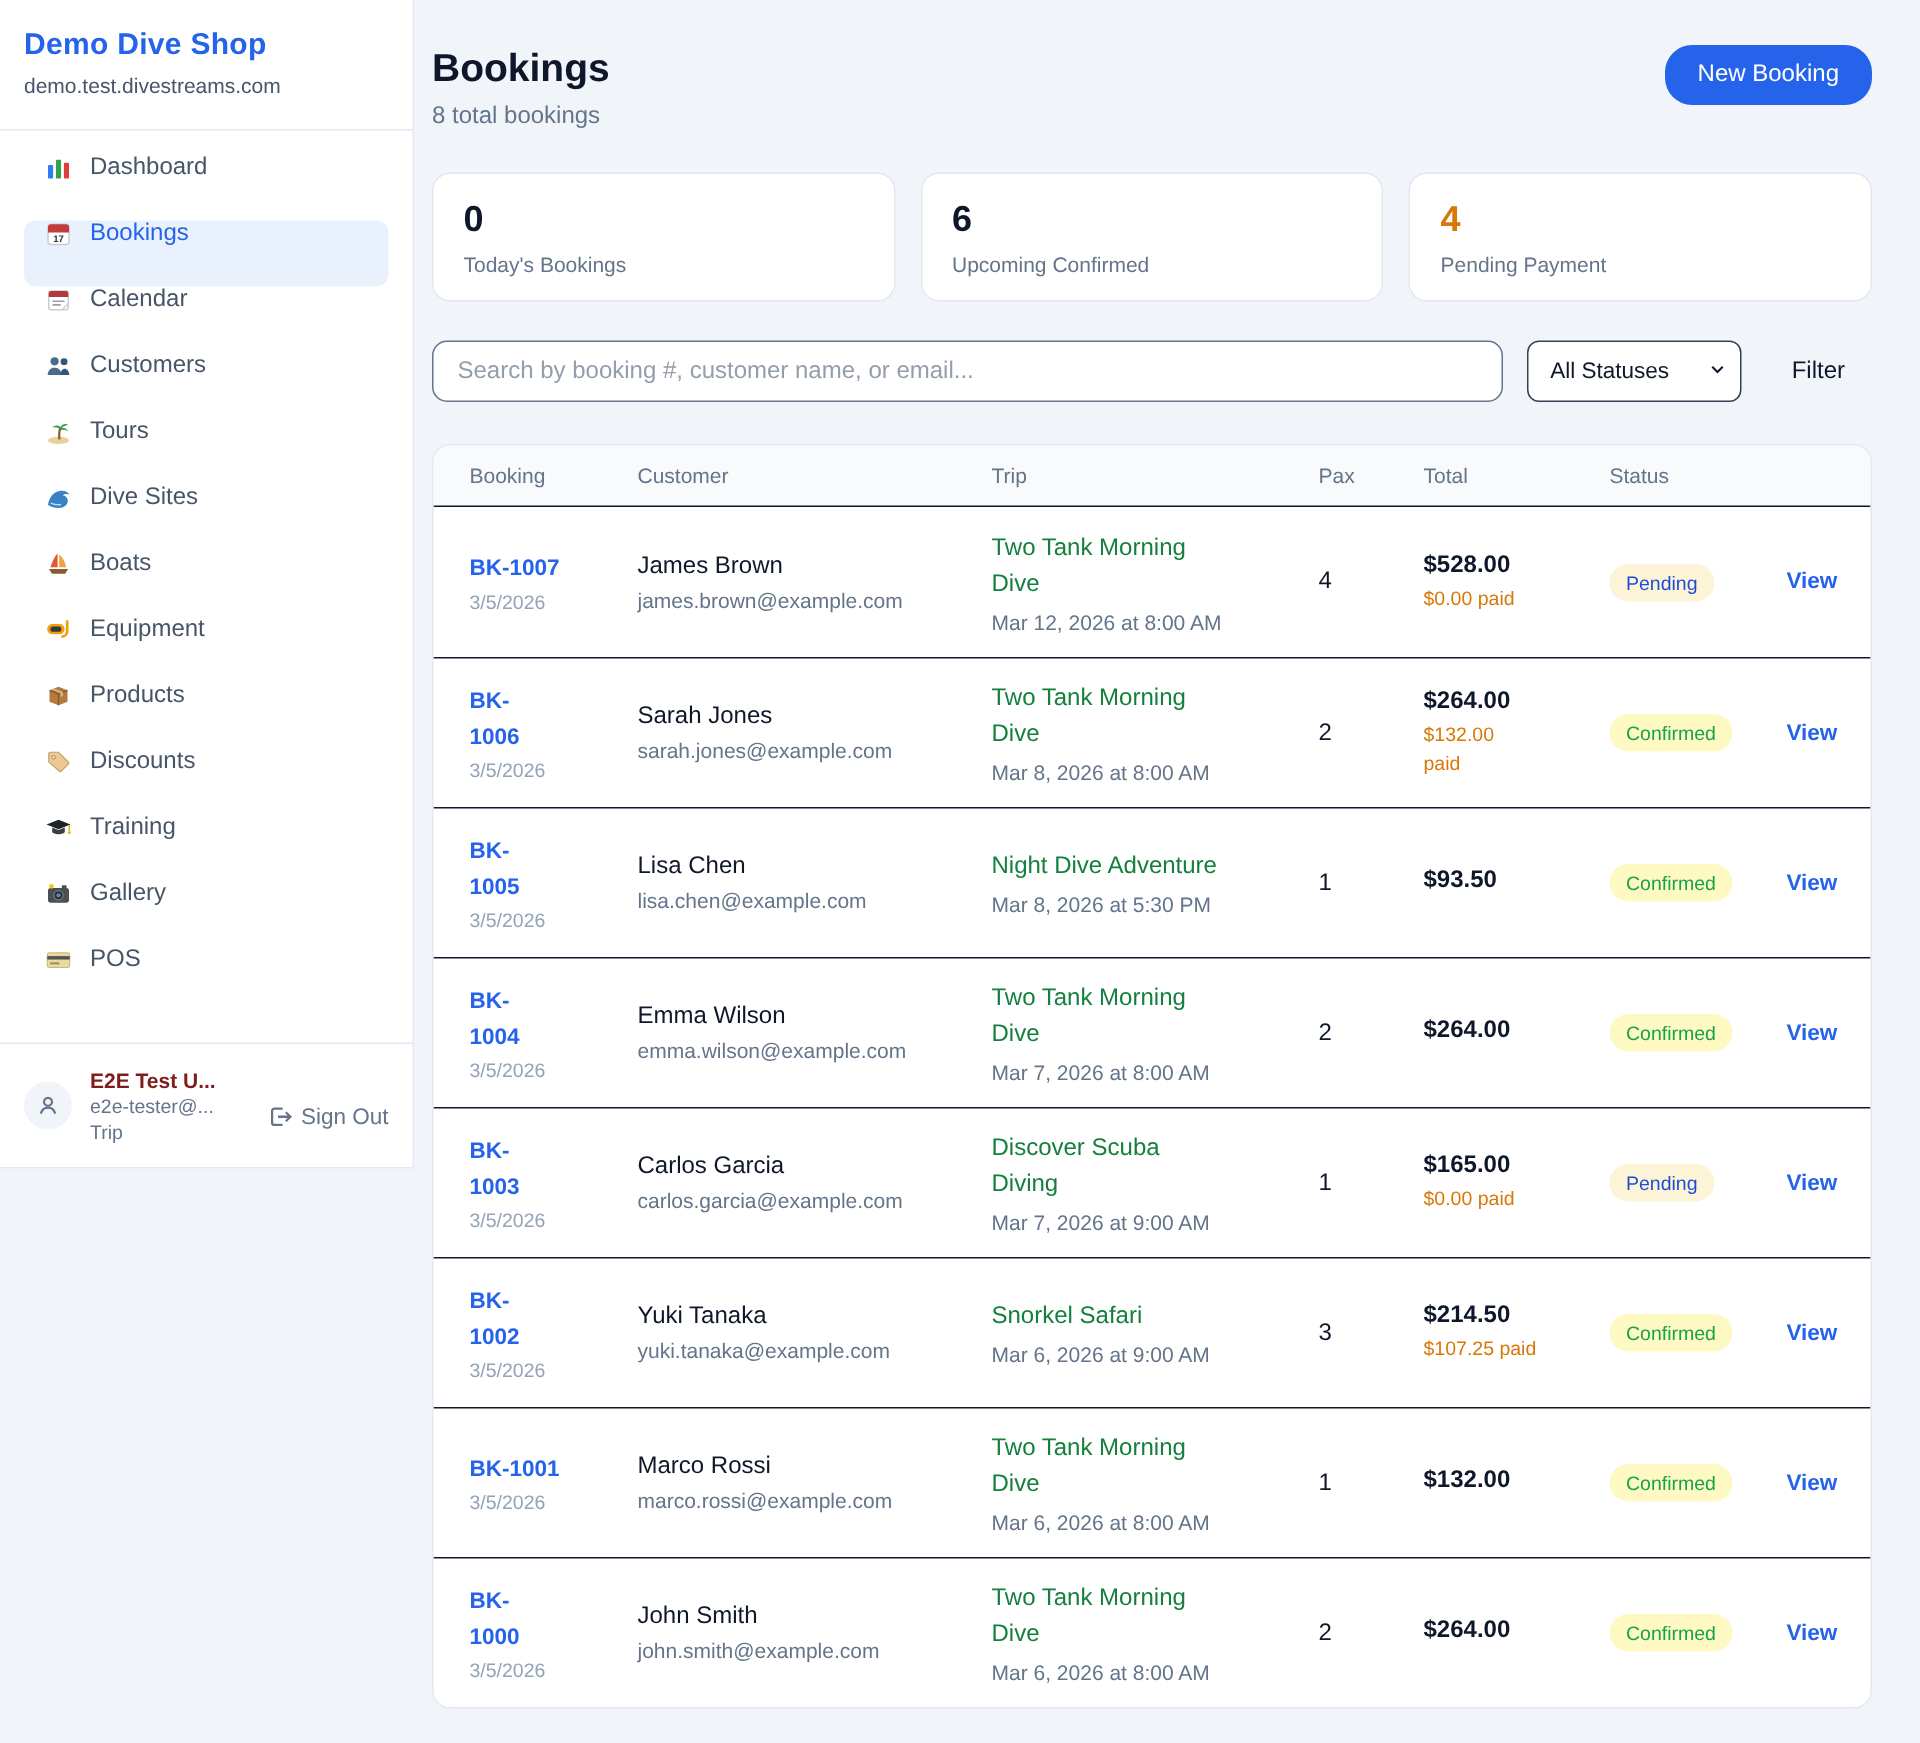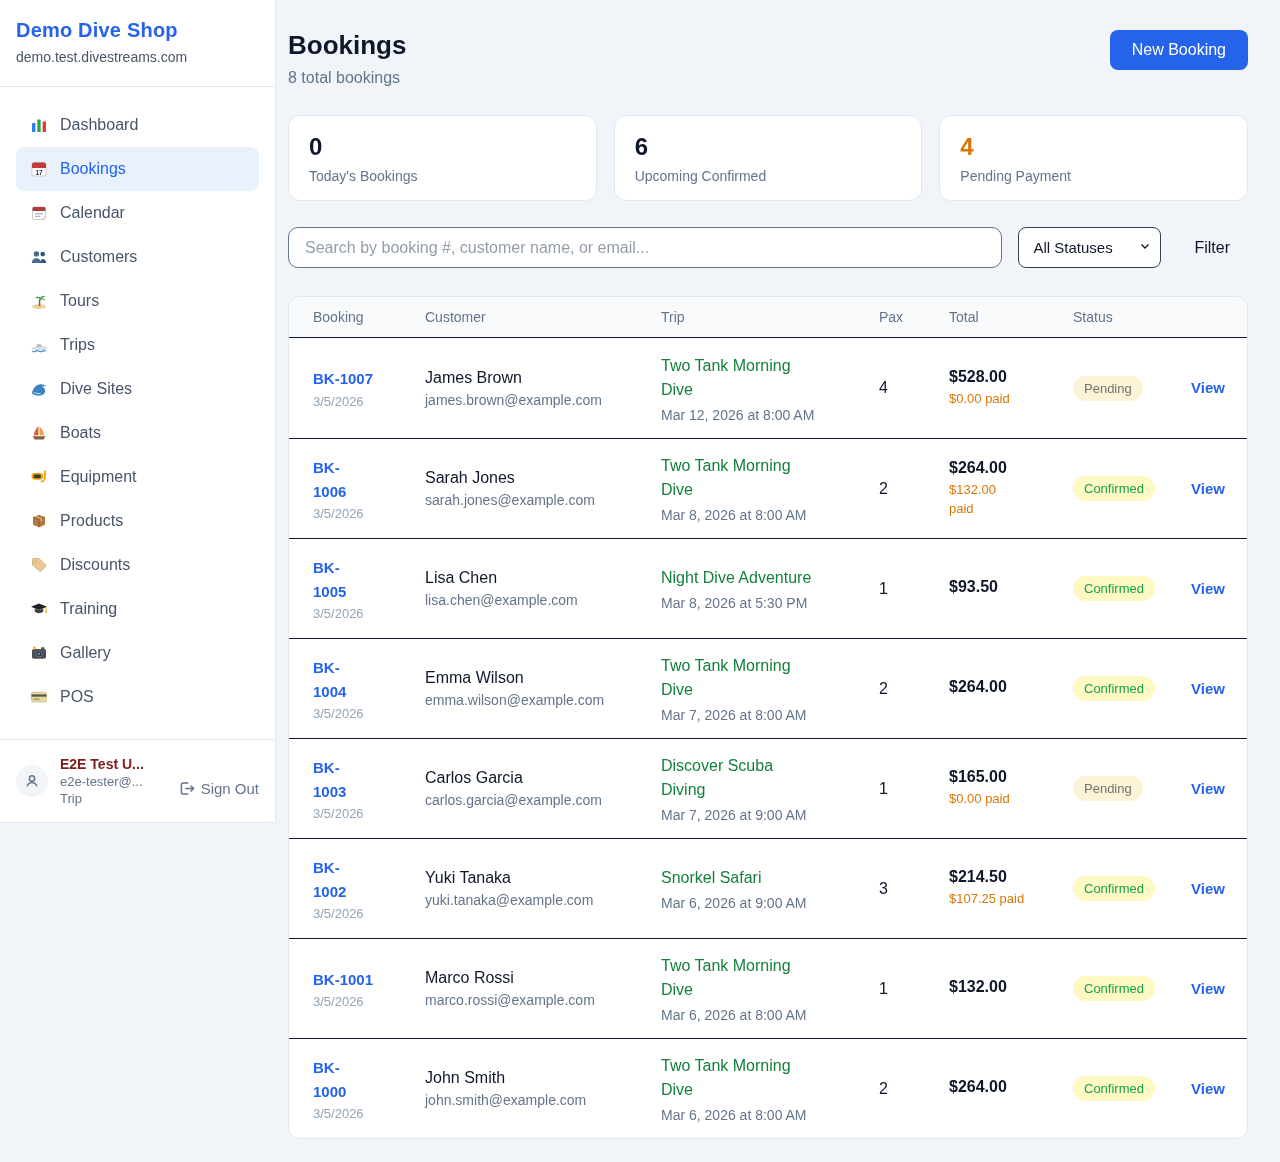--- a/index.html
+++ b/index.html
@@ -9,41 +9,41 @@
 
   .page { position:relative; width:1280px; height:1162px; }
 
   
   .sidebar { position:absolute; left:0; top:0; width:276px; background:#fff;
              border-right:1px solid #e2e8f0; border-bottom:1px solid #e2e8f0; }
   .sb-head { padding:19px 16px 21px; border-bottom:1px solid #e2e8f0; }
   .shop-name { color:#2563eb; font-size:20px; font-weight:bold; letter-spacing:.2px; }
   .shop-domain { color:#475569; font-size:14px; margin-top:7px; }
   .nav { padding:16px 16px 20px; }
-  .nav-item { display:flex; align-items:center; gap:12px; height:44px; padding:0 14px;
+  .nav-item { display:flex; gap:12px; height:44px; padding:0 14px;
               border-radius:8px; color:#475569; font-size:16px; cursor:pointer; }
   .nav-item.active { background:#e9f1fd; color:#2563eb; font-weight:500; }
   .nav-icon { width:18px; height:18px; flex:0 0 18px; display:inline-flex; }
   .nav-icon svg { width:18px; height:18px; }
   .sb-foot { border-top:1px solid #e2e8f0; padding:16px; display:flex; align-items:center; }
   .avatar { width:32px; height:32px; border-radius:50%; background:#f1f5f9;
             display:flex; align-items:center; justify-content:center; flex:0 0 32px; }
   .u-col { margin-left:12px; min-width:0; }
   .u-name { font-size:14px; font-weight:bold; color:#7f1d1d; }
   .u-email { font-size:13px; color:#64748b; margin-top:2px; }
   .u-role { font-size:13px; color:#64748b; margin-top:2px; }
   .signout { margin-left:auto; display:flex; align-items:center; gap:6px; color:#64748b; font-size:15px;margin-top:14px; }
 
   
   .main { margin-left:256px; padding:30px 32px 30px; }
   .mhead { display:flex; align-items:flex-start; justify-content:space-between; }
   .title { font-size:26px; font-weight:bold; color:#0f172a; }
   .subtitle { font-size:16px; color:#64748b; margin-top:8px; }
   .btn-primary { background:#2563eb; color:#fff; border:none; font-family:inherit;
-                 font-size:16px; font-weight:500; padding:11px 22px; border-radius:8px; cursor:pointer; }
+                 font-size:16px; font-weight:500; padding:11px 22px; border-radius:18px; cursor:pointer; }
 
   .stats { display:flex; gap:17px; margin-top:28px; }
   .stat-card { flex:1; background:#fff; border:1px solid #e2e8f0; border-radius:12px;
                padding:17px 20px; height:86px; }
   .stat-value { font-size:24px; font-weight:bold; color:#0f172a; }
   .stat-value.orange { color:#d97706; }
   .stat-label { font-size:14px; color:#64748b; margin-top:7px; }
 
   .filter-row { display:flex; align-items:center; margin-top:26px; }
   .search-input { flex:1; height:41px; border:1px solid #64748b; border-radius:10px;
@@ -68,21 +68,21 @@
   .bk { color:#2563eb; font-size:15px; font-weight:bold; white-space:pre-line; line-height:1.55; }
   .bdate { font-size:13px; color:#94a3b8; margin-top:3px; }
   .cname { font-size:16px; font-weight:500; color:#0f172a; }
   .cemail { font-size:14px; color:#64748b; margin-top:5px; }
   .tname { font-size:16px; font-weight:400; color:#15803d; white-space:pre-line; line-height:1.5; }
   .ttime { font-size:14px; color:#64748b; margin-top:5px; }
   .pax { font-size:16px; color:#0f172a; }
   .amt { font-size:16px; font-weight:bold; color:#0f172a; }
   .paid { font-size:13px; color:#d97706; margin-top:4px; white-space:pre-line; line-height:1.45; }
   .badge { display:inline-block; font-size:13px; padding:5px 11px; border-radius:999px; }
-  .b-pending { background:#fdf3d7; color:#737373; }
+  .b-pending { background:#fdf3d7; color:#1d4ed8; }
   .b-confirmed { background:#fef9c3; color:#16a34a; }
   .view { color:#2563eb; font-size:15px; font-weight:700; }
 </style>
 </head>
 <body>
 
 <div class="page">
 
   <aside class="sidebar">
     <div class="sb-head">
@@ -135,30 +135,20 @@
       </div>
       <div class="nav-item">
         <span class="nav-icon">
             <svg viewBox="0 0 18 18">
               <ellipse cx="9" cy="14.6" rx="7" ry="2.4" fill="#e8d29a"></ellipse>
               <path d="M9.6 14c-.3-3.4-.3-5.8.8-8.2" stroke="#8a5a2b" stroke-width="1.5" fill="none"></path>
               <path d="M10.6 6C8.8 4.2 6.5 4.3 4.8 6c2-.3 3.8.1 5.6.9zm-.2-.2c1.2-2.2 3.2-2.6 5.3-1.4-1.9.1-3.5.9-4.7 2zm.3.4c2.3-.3 3.9.6 4.6 2.3-1.6-.9-3.2-1.2-4.9-.8z" fill="#35a04a"></path>
             </svg>
           </span>
         <span>Tours</span>
-      </div>
-      <div class="nav-item">
-        <span class="nav-icon">
-            <svg viewBox="0 0 18 18">
-              <path d="M6 10.8l1.3-2.5h3l2.1 2.5z" fill="#aab4bf"></path>
-              <path d="M1.8 12.2c4.5-1.6 9.6-2 14.6-1l-1.7 2.6H3.8z" fill="#dde3e9" stroke="#b8c0c9" stroke-width=".6"></path>
-              <path d="M2.3 15.2c1.1.7 2.3.7 3.4 0s2.3-.7 3.4 0 2.3.7 3.4 0 2.2-.7 3.3 0" stroke="#3f8fd6" stroke-width="1.2" fill="none"></path>
-            </svg>
-          </span>
-        <span>Trips</span>
       </div>
       <div class="nav-item">
         <span class="nav-icon">
             <svg viewBox="0 0 18 18">
               <path d="M2 13.5c.8-4.5 3-8 7-9 3.2-.8 6.2.1 7.2 2.2-1.6-.7-3.2-.5-4.3.4 2.1.4 3.3 1.8 3.3 3.7 0 2.7-2.4 4.8-6 4.8-3.3 0-6-1-7.2-2.1z" fill="#3b82c4"></path>
               <path d="M3.8 12.4c2.1 1 4.5 1.3 6.9 1" stroke="#bfe0f5" stroke-width="1" fill="none"></path>
             </svg>
           </span>
         <span>Dive Sites</span>
       </div>

